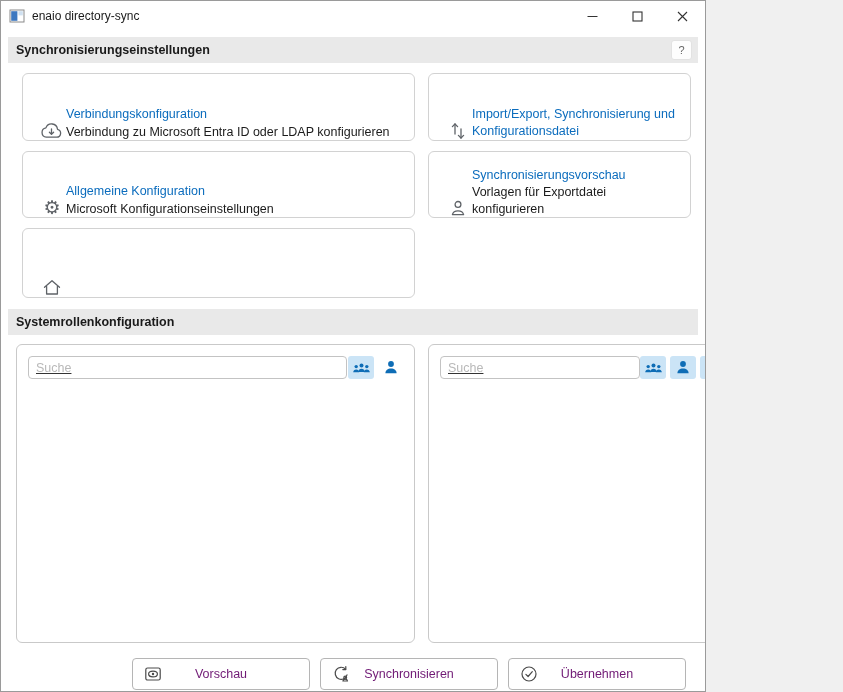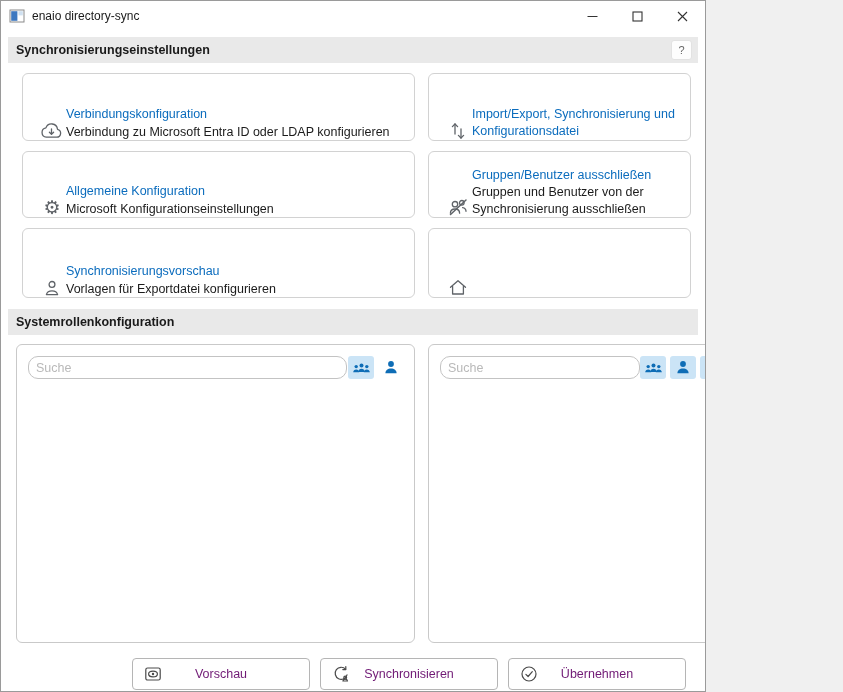--- a/index.html
+++ b/index.html
@@ -44,22 +44,22 @@
   .card .c-desc { color: #1b1b1b; }
   .gear-glyph { font-size: 19px; color:#5f6368; line-height: 1; font-family:"DejaVu Sans", sans-serif; }
   
   .panels {
     margin: 9px 14px 0 15px; height: 299px;
     display: grid; grid-template-columns: 399px 1fr; column-gap: 13px;
   }
   .panel { background:#fff; border: 1px solid #c9c9c9; border-radius: 6px; display: flex; flex-direction: column; }
   .panel-toolbar { display: flex; align-items: center; justify-content: space-between; padding: 11px 10px 6px 11px; }
   .search-input {
-    height: 23px; border: 1px solid #c3c3c3; border-radius: 10px; padding: 0 7px;
-    font-size: 12.5px; font-family: inherit; color: #333; outline: none;
+    height: 23px; border: 1px solid #c3c3c3; border-radius: 4px; padding: 0 7px;
+    font-size: 12.5px; font-family: inherit; color: #333; outline: none; text-decoration: underline;
   }
   .search-input::placeholder { color: #b9b9b9; }
   .panel.left .search-input { width: 319px; }
   .panel.right .search-input { width: 200px; }
   .filter-group { display: flex; gap: 4px; }
   .filter-btn {
     width: 26px; height: 23px; border-radius: 3px; display: flex; align-items: center; justify-content: center;
     cursor: pointer; background: transparent;
   }
   .filter-btn.active { background: #cbe4f6; }
@@ -144,35 +144,20 @@
     <div class="card">
       <span class="c-icon">
           <span class="gear-glyph">⚙</span>
         </span>
       <span class="c-text">
         <div class="c-title">Allgemeine Konfiguration</div>
         <div class="c-desc">Microsoft Konfigurationseinstellungen</div>
       </span>
     </div>
 
-    <div class="card">
-      <span class="c-icon">
-        <svg width="22" height="20" viewBox="0 0 22 20" fill="none" stroke="#5f6368" stroke-width="1.3" stroke-linecap="round" stroke-linejoin="round">
-          <circle cx="8" cy="7.2" r="2.7"></circle>
-          <path d="M3.4 16.2c0-2.6 2.1-4.2 4.6-4.2s4.6 1.6 4.6 4.2"></path>
-          <circle cx="14.8" cy="5.8" r="2.3"></circle>
-          <path d="M15.6 10.6c2 .3 3.4 1.7 3.4 3.7"></path>
-          <path d="M3.5 17.5L19 3" stroke-width="1.5"></path>
-        </svg>
-      </span>
-      <span class="c-text">
-        <div class="c-title">Gruppen/Benutzer ausschließen</div>
-        <div class="c-desc">Gruppen und Benutzer von der Synchronisierung ausschließen</div>
-      </span>
-    </div>
 
     <div class="card">
       <span class="c-icon">
         <svg width="16" height="18" viewBox="0 0 16 18" fill="none" stroke="#5f6368" stroke-width="1.3" stroke-linecap="round" stroke-linejoin="round">
           <circle cx="8" cy="5.4" r="2.9"></circle>
           <path d="M2.4 15.6a5.7 4.6 0 0 1 11.2 0z"></path>
         </svg>
       </span>
       <span class="c-text">
         <div class="c-title">Synchronisierungsvorschau</div>

